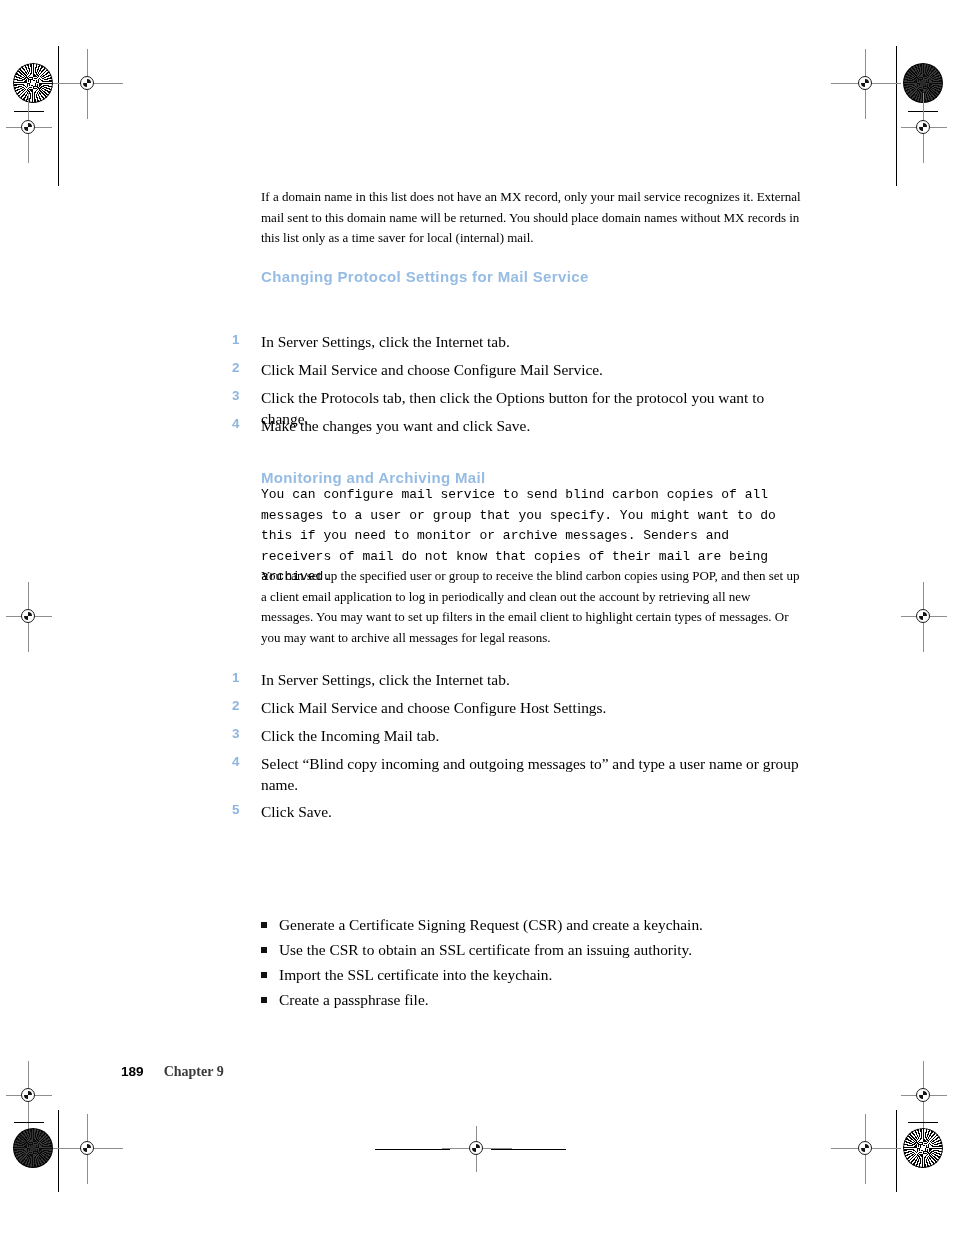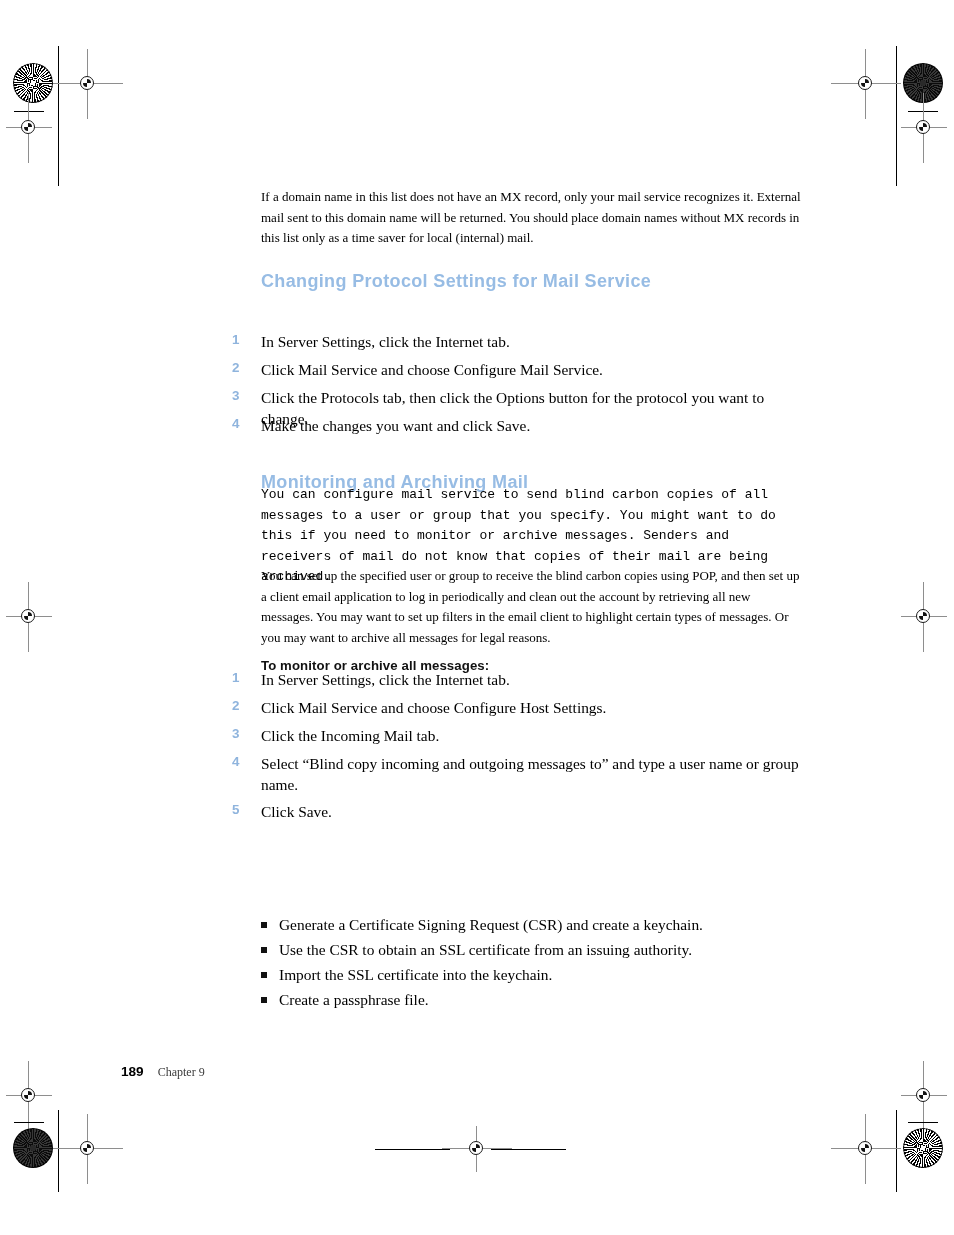--- a/index.html
+++ b/index.html
@@ -65,21 +65,21 @@
     text-align: left;
     color: #000;
   }
 
   .section-head {
     position: absolute;
     left: 261px;
     width: 560px;
     font-family: "Liberation Sans", sans-serif;
     font-weight: bold;
-    font-size: 18px;
+    font-size: 15px;
     letter-spacing: 0.35px;
     color: #97bce4;
   }
 
   .sub-head {
     position: absolute;
     left: 261px;
     width: 560px;
     font-family: "Liberation Sans", sans-serif;
     font-weight: bold;
@@ -109,21 +109,21 @@
     font-size: 15.4px; line-height: 20.6px; color: #000;
   }
 
   .folio { position: absolute; left: 121px; top: 1062px; }
   .folio .page-num {
     font-family: "Liberation Sans", sans-serif;
     font-weight: bold; font-size: 13.6px; color: #000;
   }
   .folio .chapter {
     font-family: "Liberation Serif", serif;
-    font-size: 12px; color: #3a3a3a; margin-left: 14px;
+    font-size: 14px; color: #3a3a3a; margin-left: 20px; font-weight: bold;
   }
 </style>
 </head>
 <body>
 
 <div id="prepress">
 
   <div class="star-target" style="left:13px; top:63px;"></div>
   <div class="crop-line-v" style="left:58px; top:46px; height:140px;"></div>
   <div class="crop-line-h" style="left:15px; top:111px; width:28px;"></div>
@@ -232,21 +232,20 @@
   </div>
   <div class="step" style="top:416px;">
     <span class="num">4</span>
     <span class="txt">Make the changes you want and click Save.</span>
   </div>
 
   <h2 class="section-head" style="top:457px;">Monitoring and Archiving Mail</h2>
   <p class="body-para" style="top:472px;font-family:Liberation Mono, monospace;">You can configure mail service to send blind carbon copies of all messages to a user or group that you specify. You might want to do this if you need to monitor or archive messages. Senders and receivers of mail do not know that copies of their mail are being archived.</p>
   <p class="body-para" style="top:553px;">You can set up the specified user or group to receive the blind carbon copies using POP, and then set up a client email application to log in periodically and clean out the account by retrieving all new messages. You may want to set up filters in the email client to highlight certain types of messages. Or you may want to archive all messages for legal reasons.</p>
 
-  <h3 class="sub-head" style="top:645px;">To monitor or archive all messages:</h3>
 
   <div class="step" style="top:670px;">
     <span class="num">1</span>
     <span class="txt">In Server Settings, click the Internet tab.</span>
   </div>
   <div class="step" style="top:698px;">
     <span class="num">2</span>
     <span class="txt">Click Mail Service and choose Configure Host Settings.</span>
   </div>
   <div class="step" style="top:726px;">

